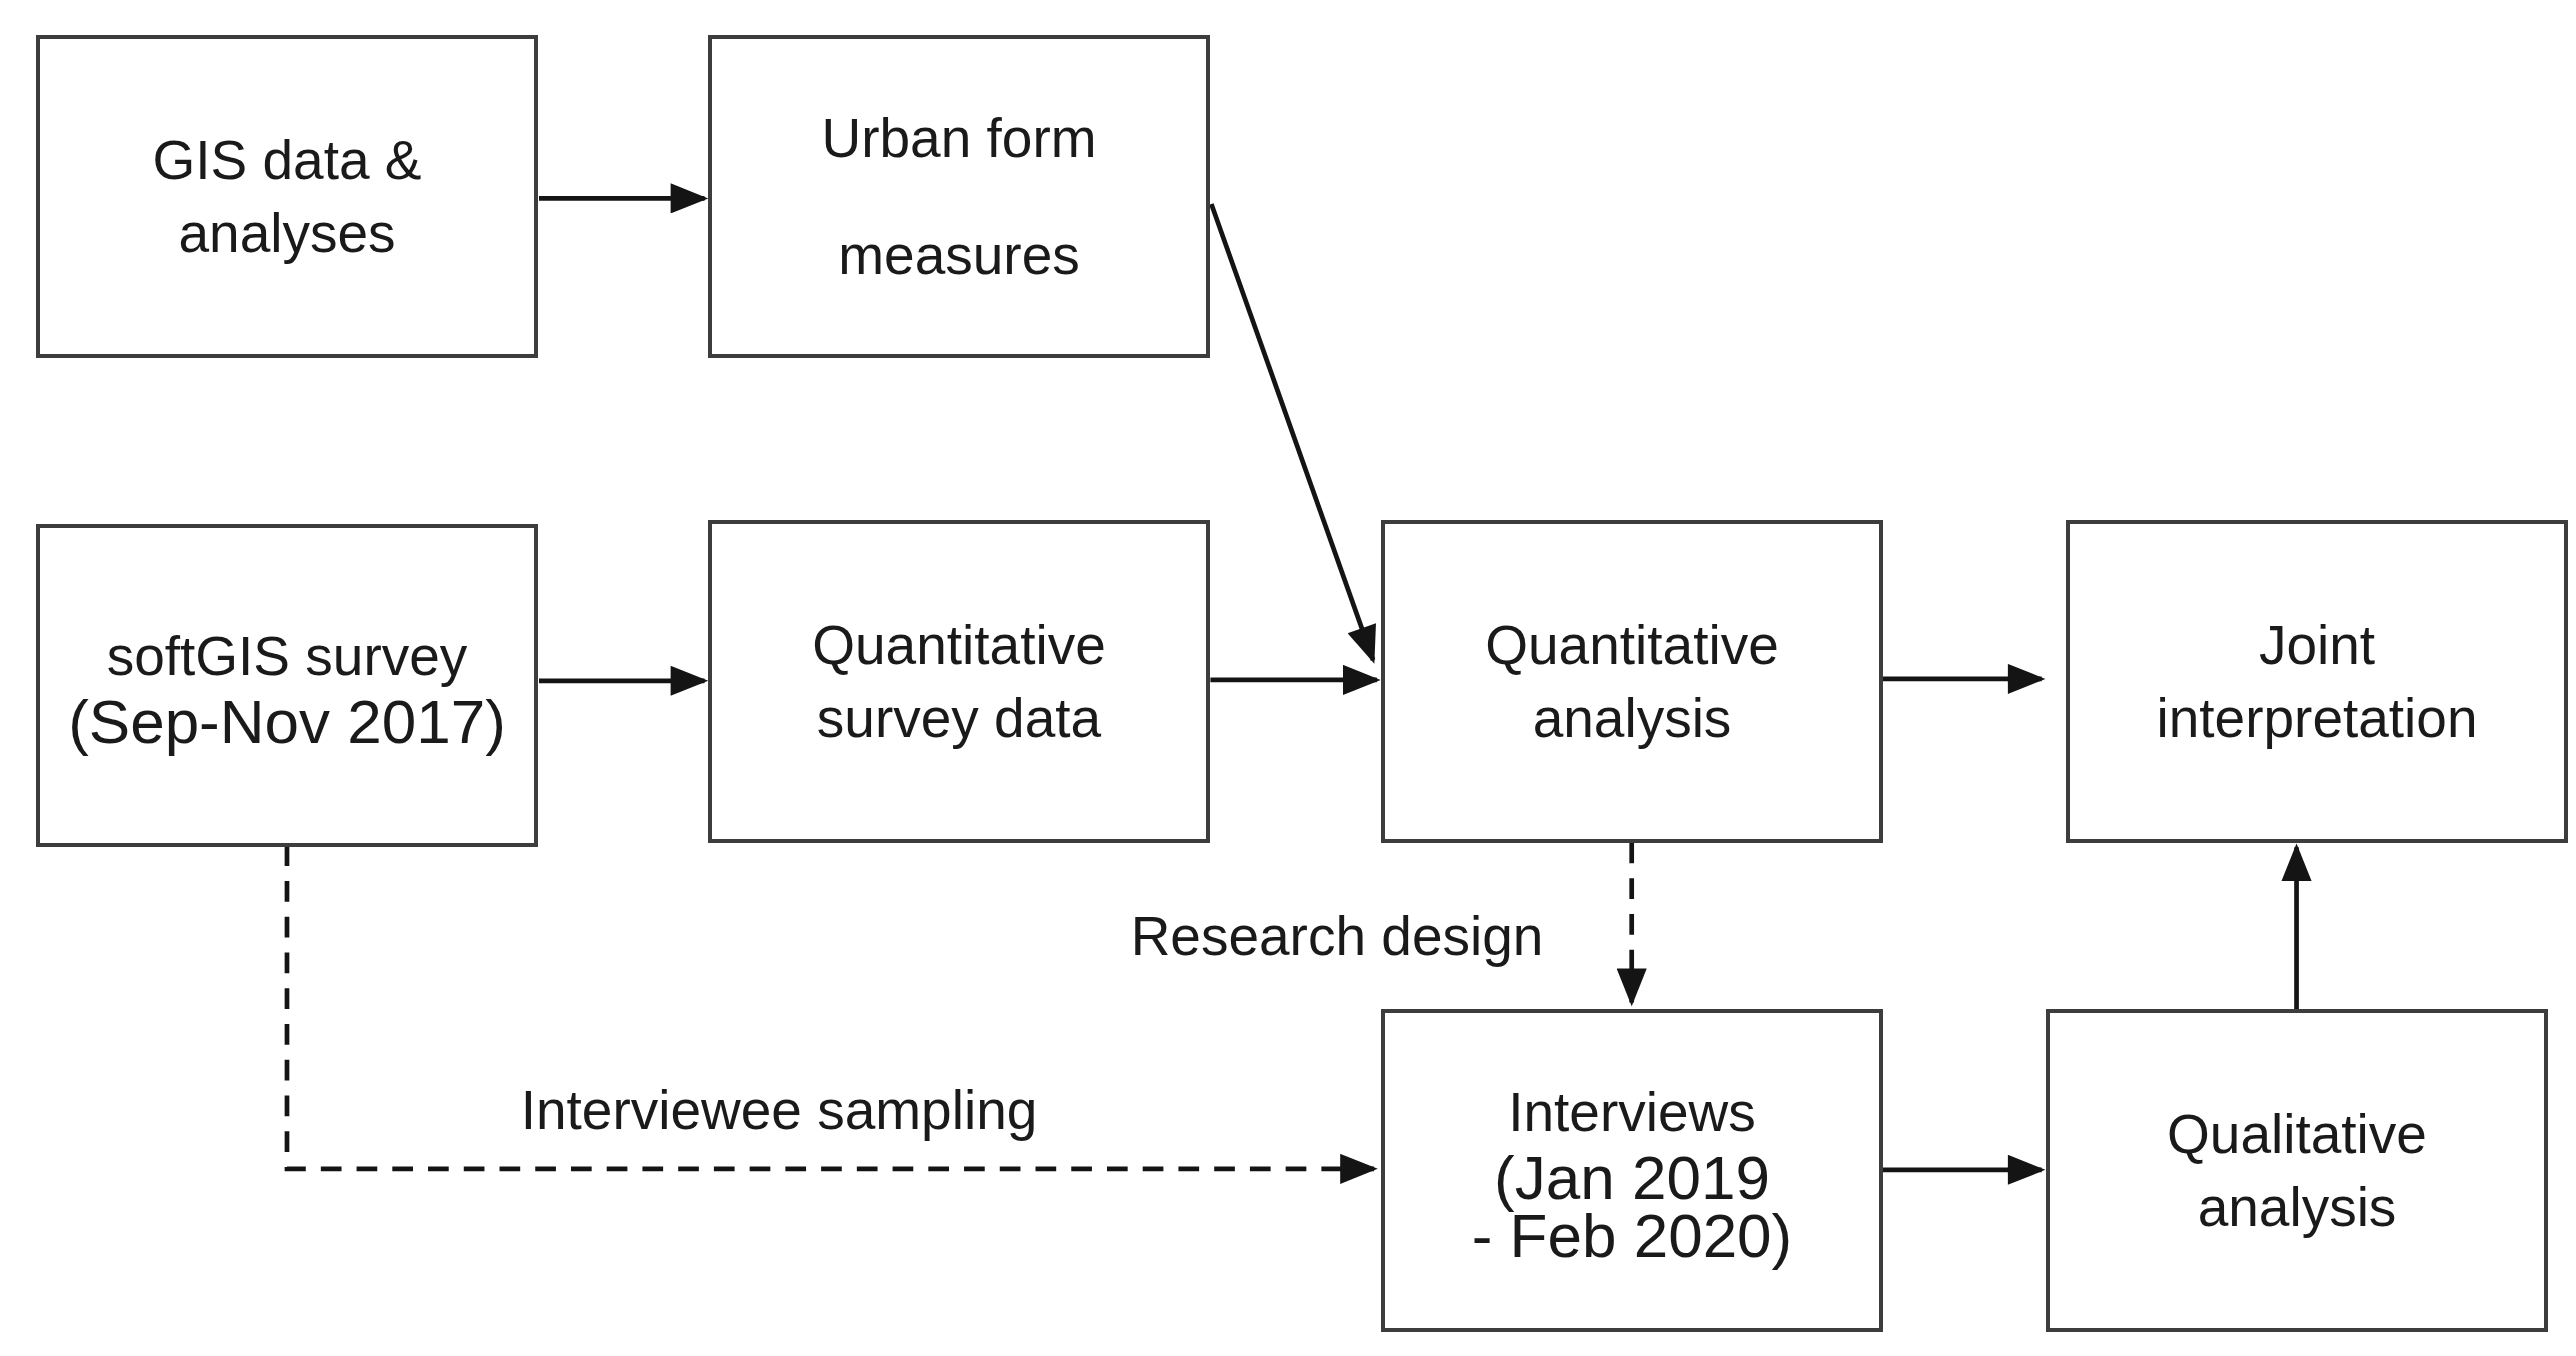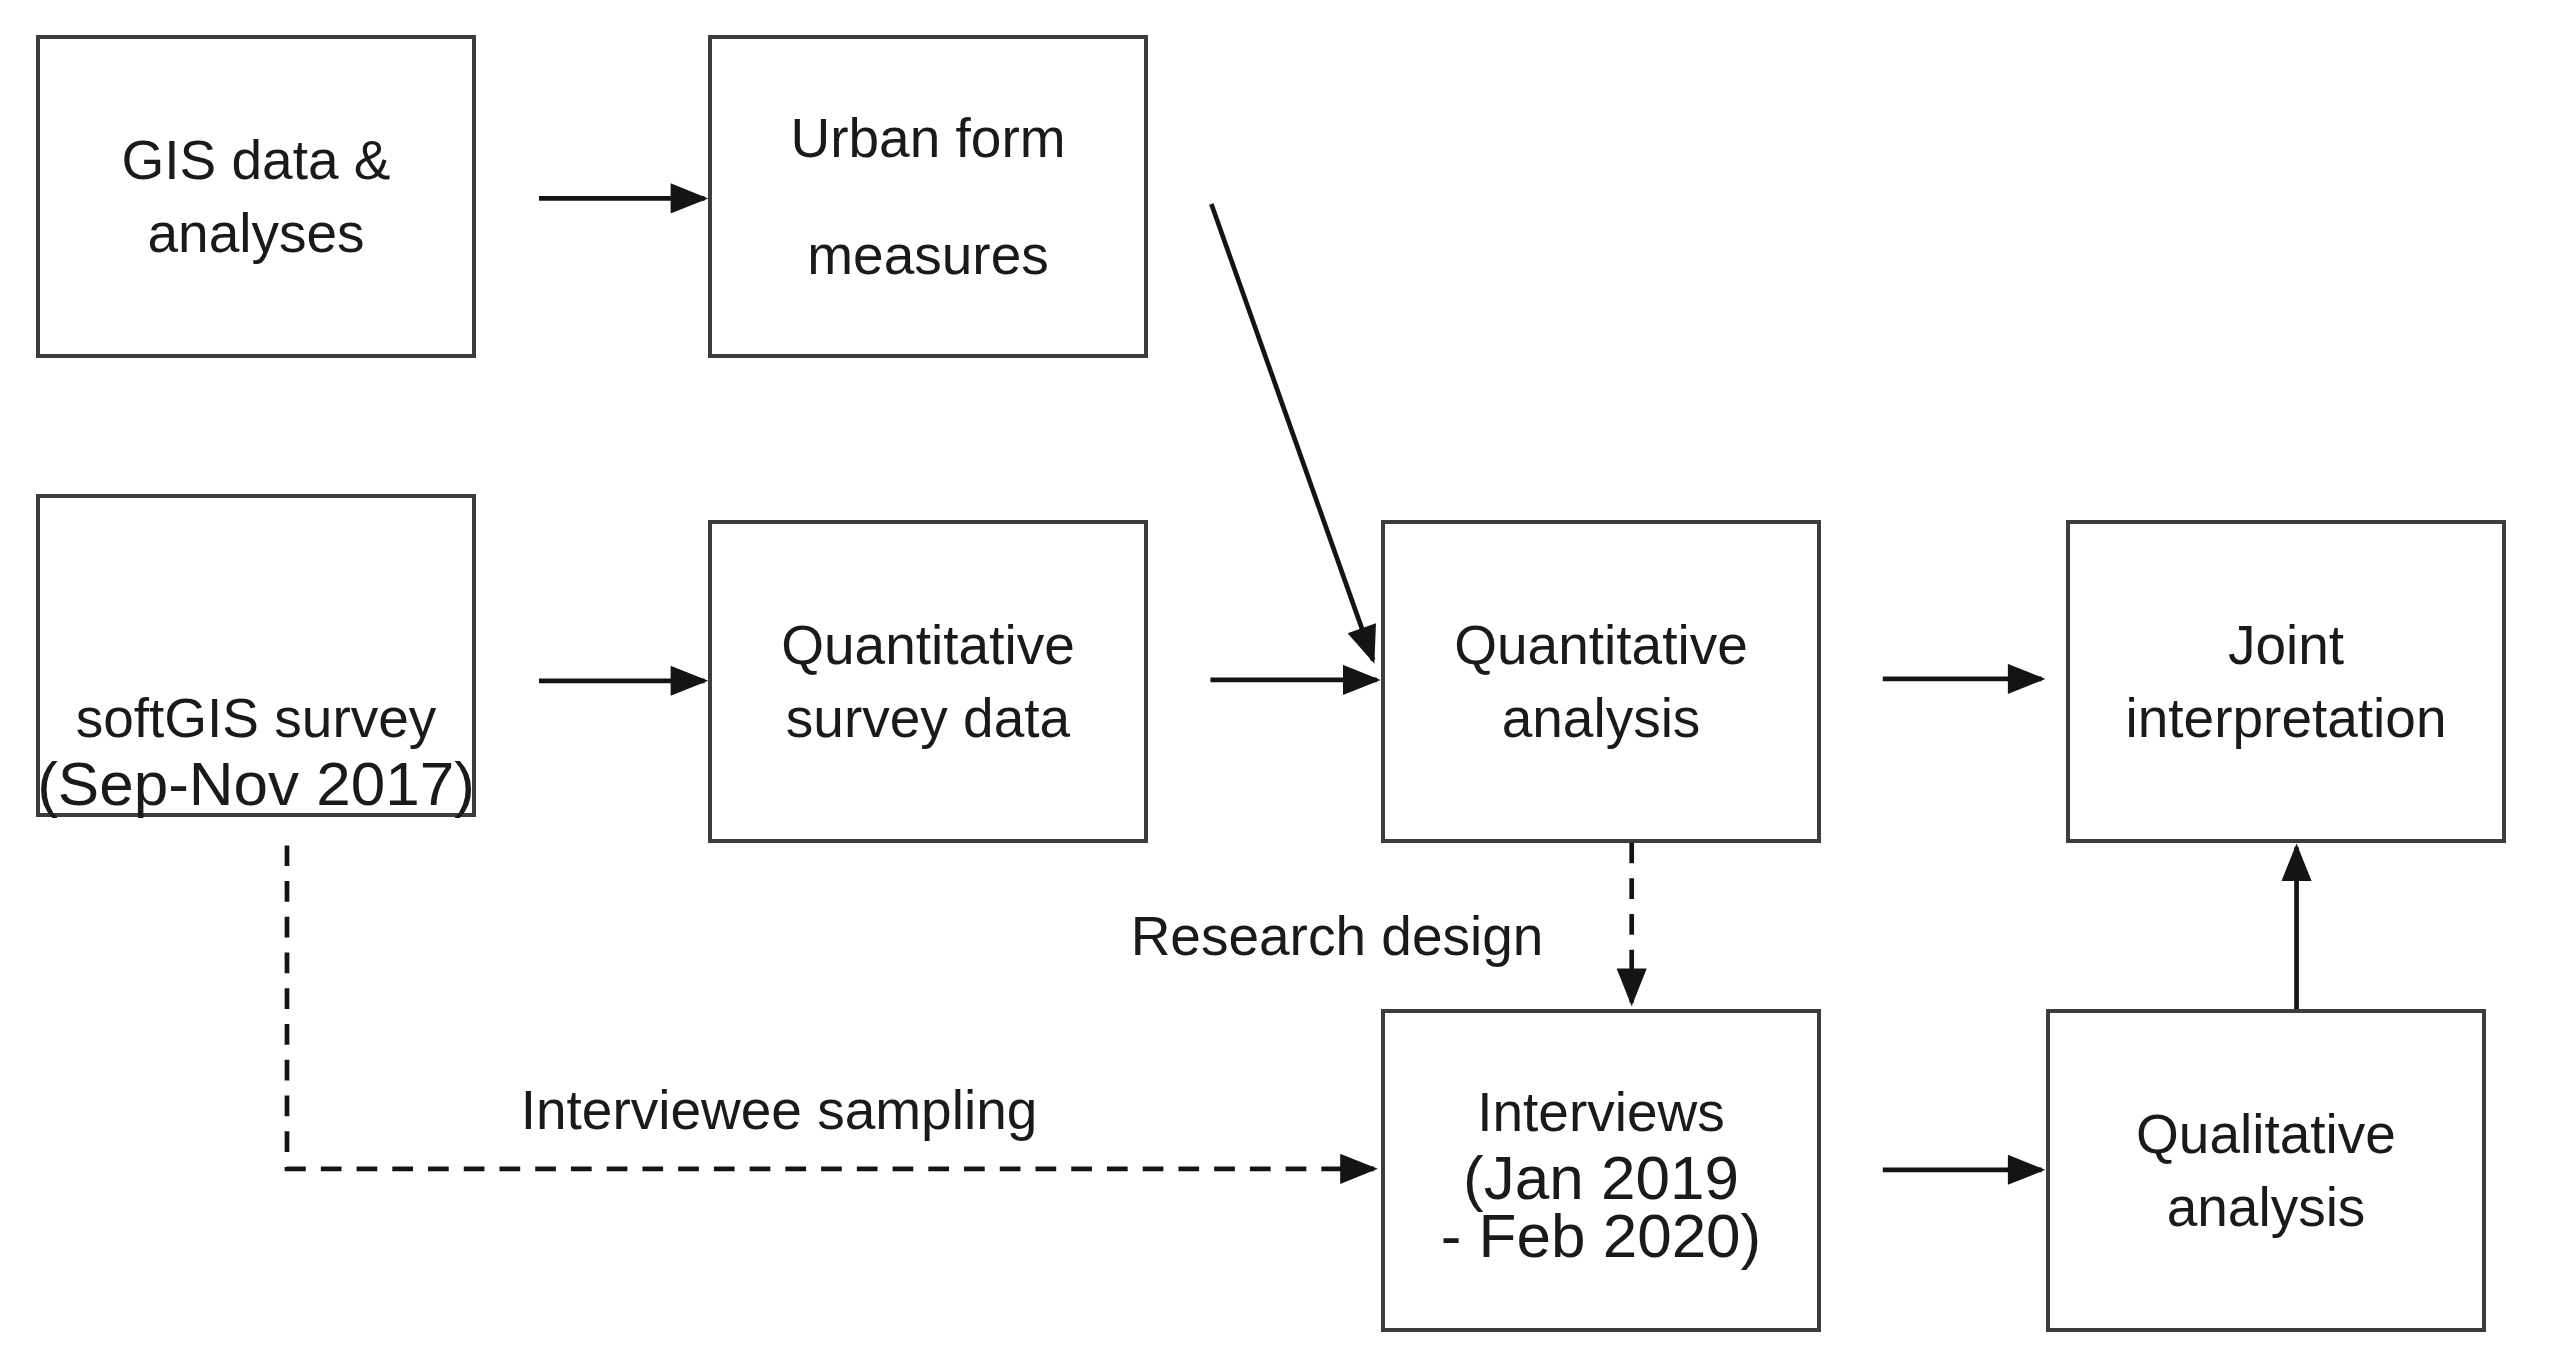--- a/index.html
+++ b/index.html
@@ -6,21 +6,21 @@
     --bg:#ffffff; --border:#3d3d3d; --arrow:#141414; --ink:#1a1a1a;
   }
   html,body{margin:0;padding:0;background:var(--bg);}
   #canvas{
     position:relative; width:2576px; height:1356px; background:var(--bg);
     font-family:"Liberation Sans", sans-serif; color:var(--ink);
     overflow:hidden;
   }
   #edges-layer{position:absolute;left:0;top:0;width:2576px;height:1356px;}
   .node{
-    position:absolute; width:440px; height:323px; box-sizing:border-box;
+    position:absolute; width:502px; height:323px; box-sizing:border-box;
     border:4.7px solid var(--border); background:var(--bg);
     display:flex; flex-direction:column; align-items:center; justify-content:center;
     text-align:center;
   }
   .line{font-size:55px; line-height:73px; white-space:nowrap;}
   .subline{font-size:62px; line-height:58px; white-space:nowrap;}
   .edge-label{
     position:absolute; transform:translate(-50%,-50%);
     font-size:55px; line-height:66px; white-space:nowrap; color:var(--ink);
   }
@@ -52,21 +52,21 @@
   <div class="node" style="left:36px;top:35px;">
     <div class="line">GIS data &amp;</div>
     <div class="line">analyses</div>
   </div>
 
   <div class="node" style="left:708px;top:35px;gap:44px;">
     <div class="line">Urban form</div>
     <div class="line">measures</div>
   </div>
 
-  <div class="node" style="left:36px;top:494px;justify-content:flex-end;">
+  <div class="node" style="left:36px;top:524px;">
     <div class="line">softGIS survey</div>
     <div class="subline">(Sep-Nov 2017)</div>
   </div>
 
   <div class="node" style="left:708px;top:520px;">
     <div class="line">Quantitative</div>
     <div class="line">survey data</div>
   </div>
 
   <div class="node" style="left:1381px;top:520px;">

